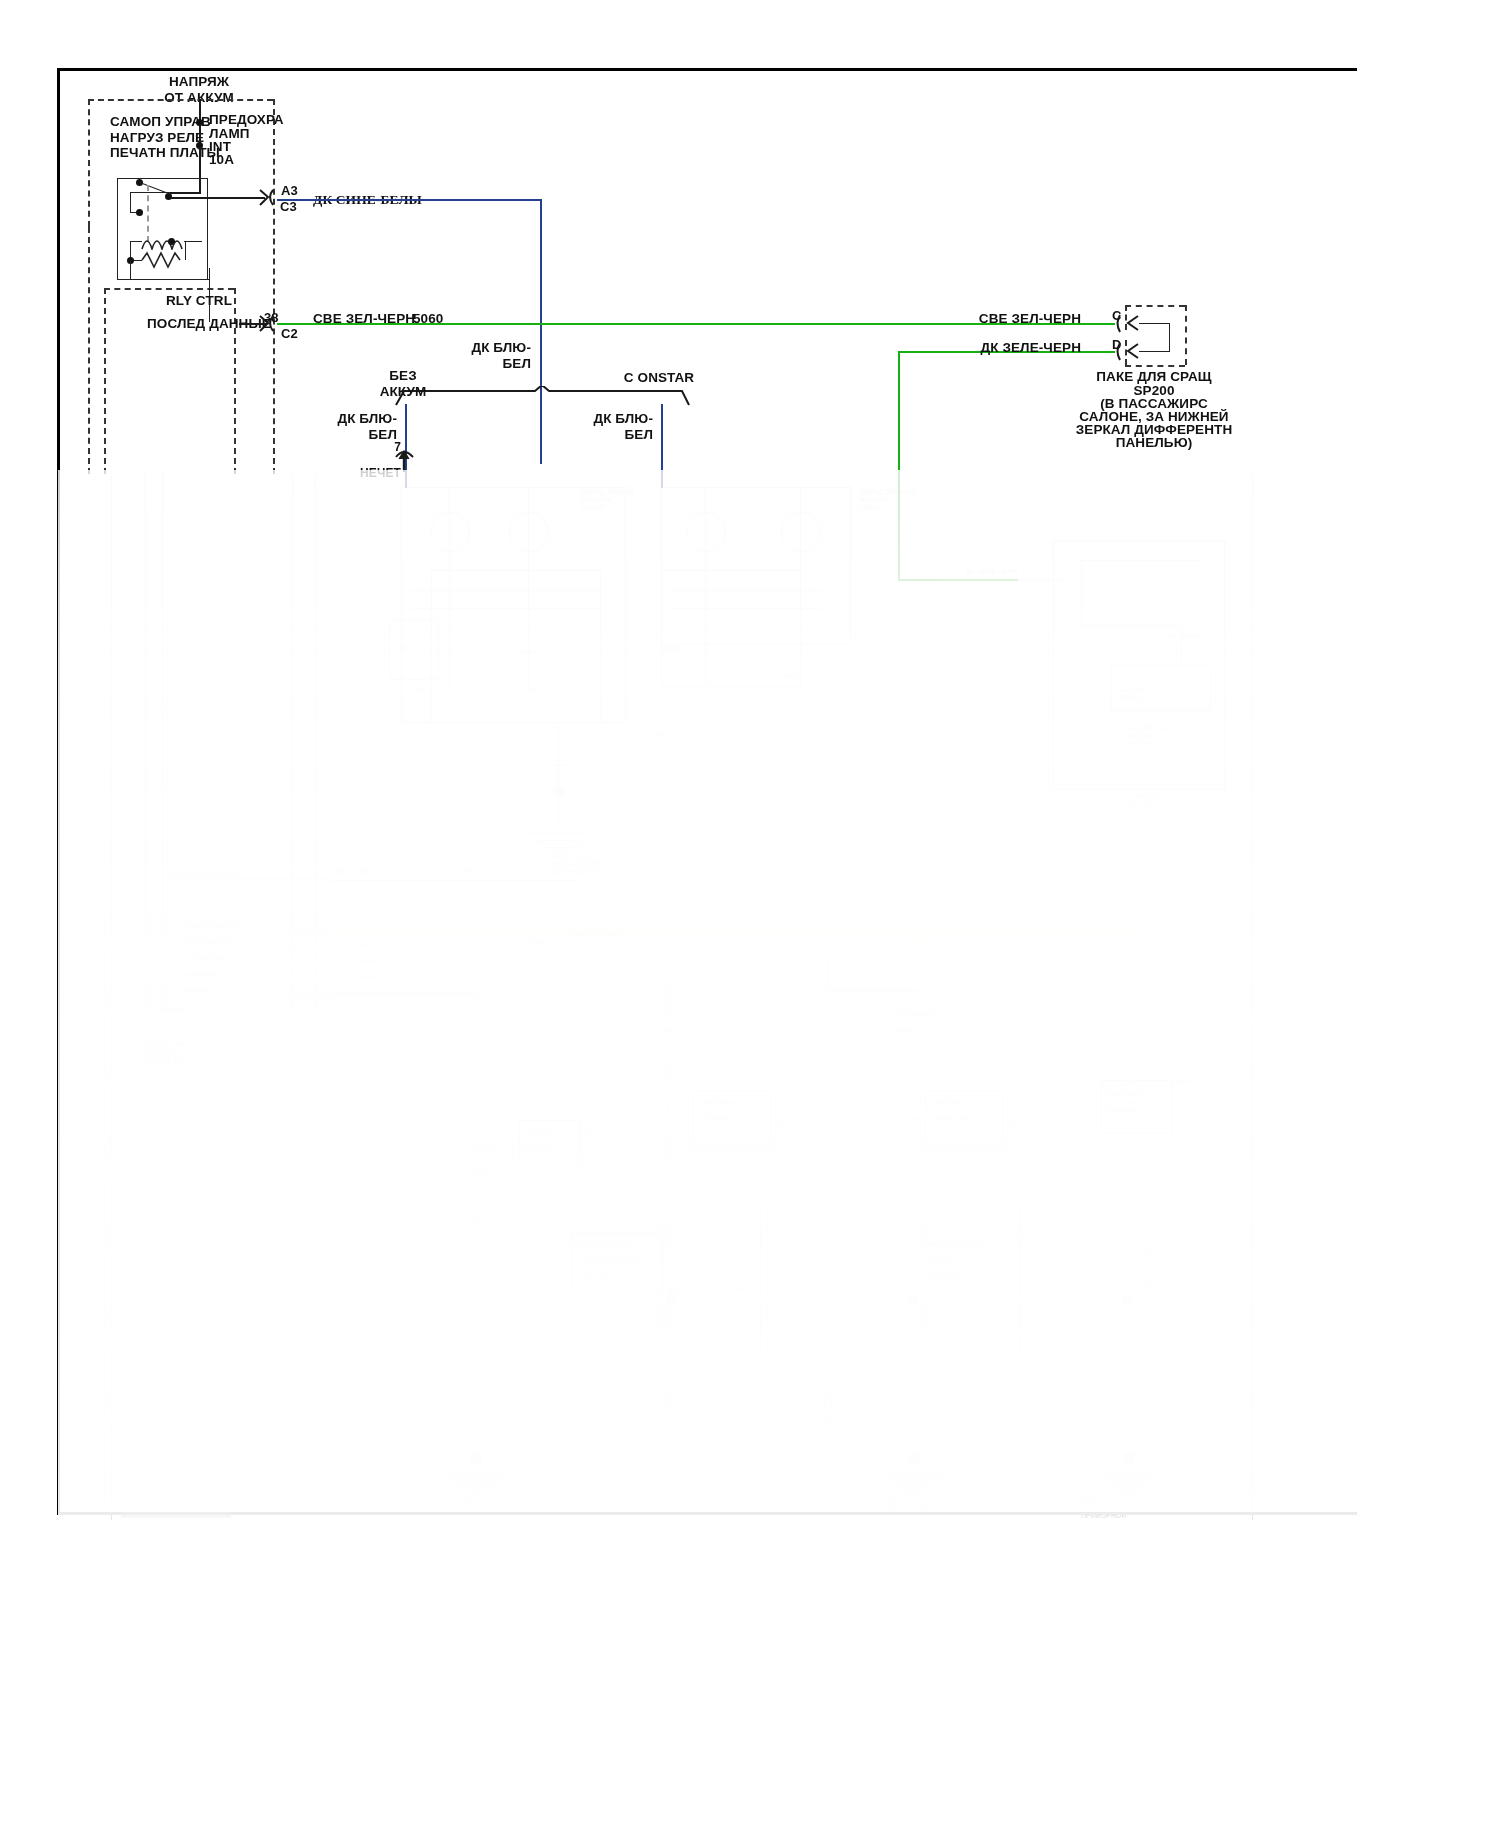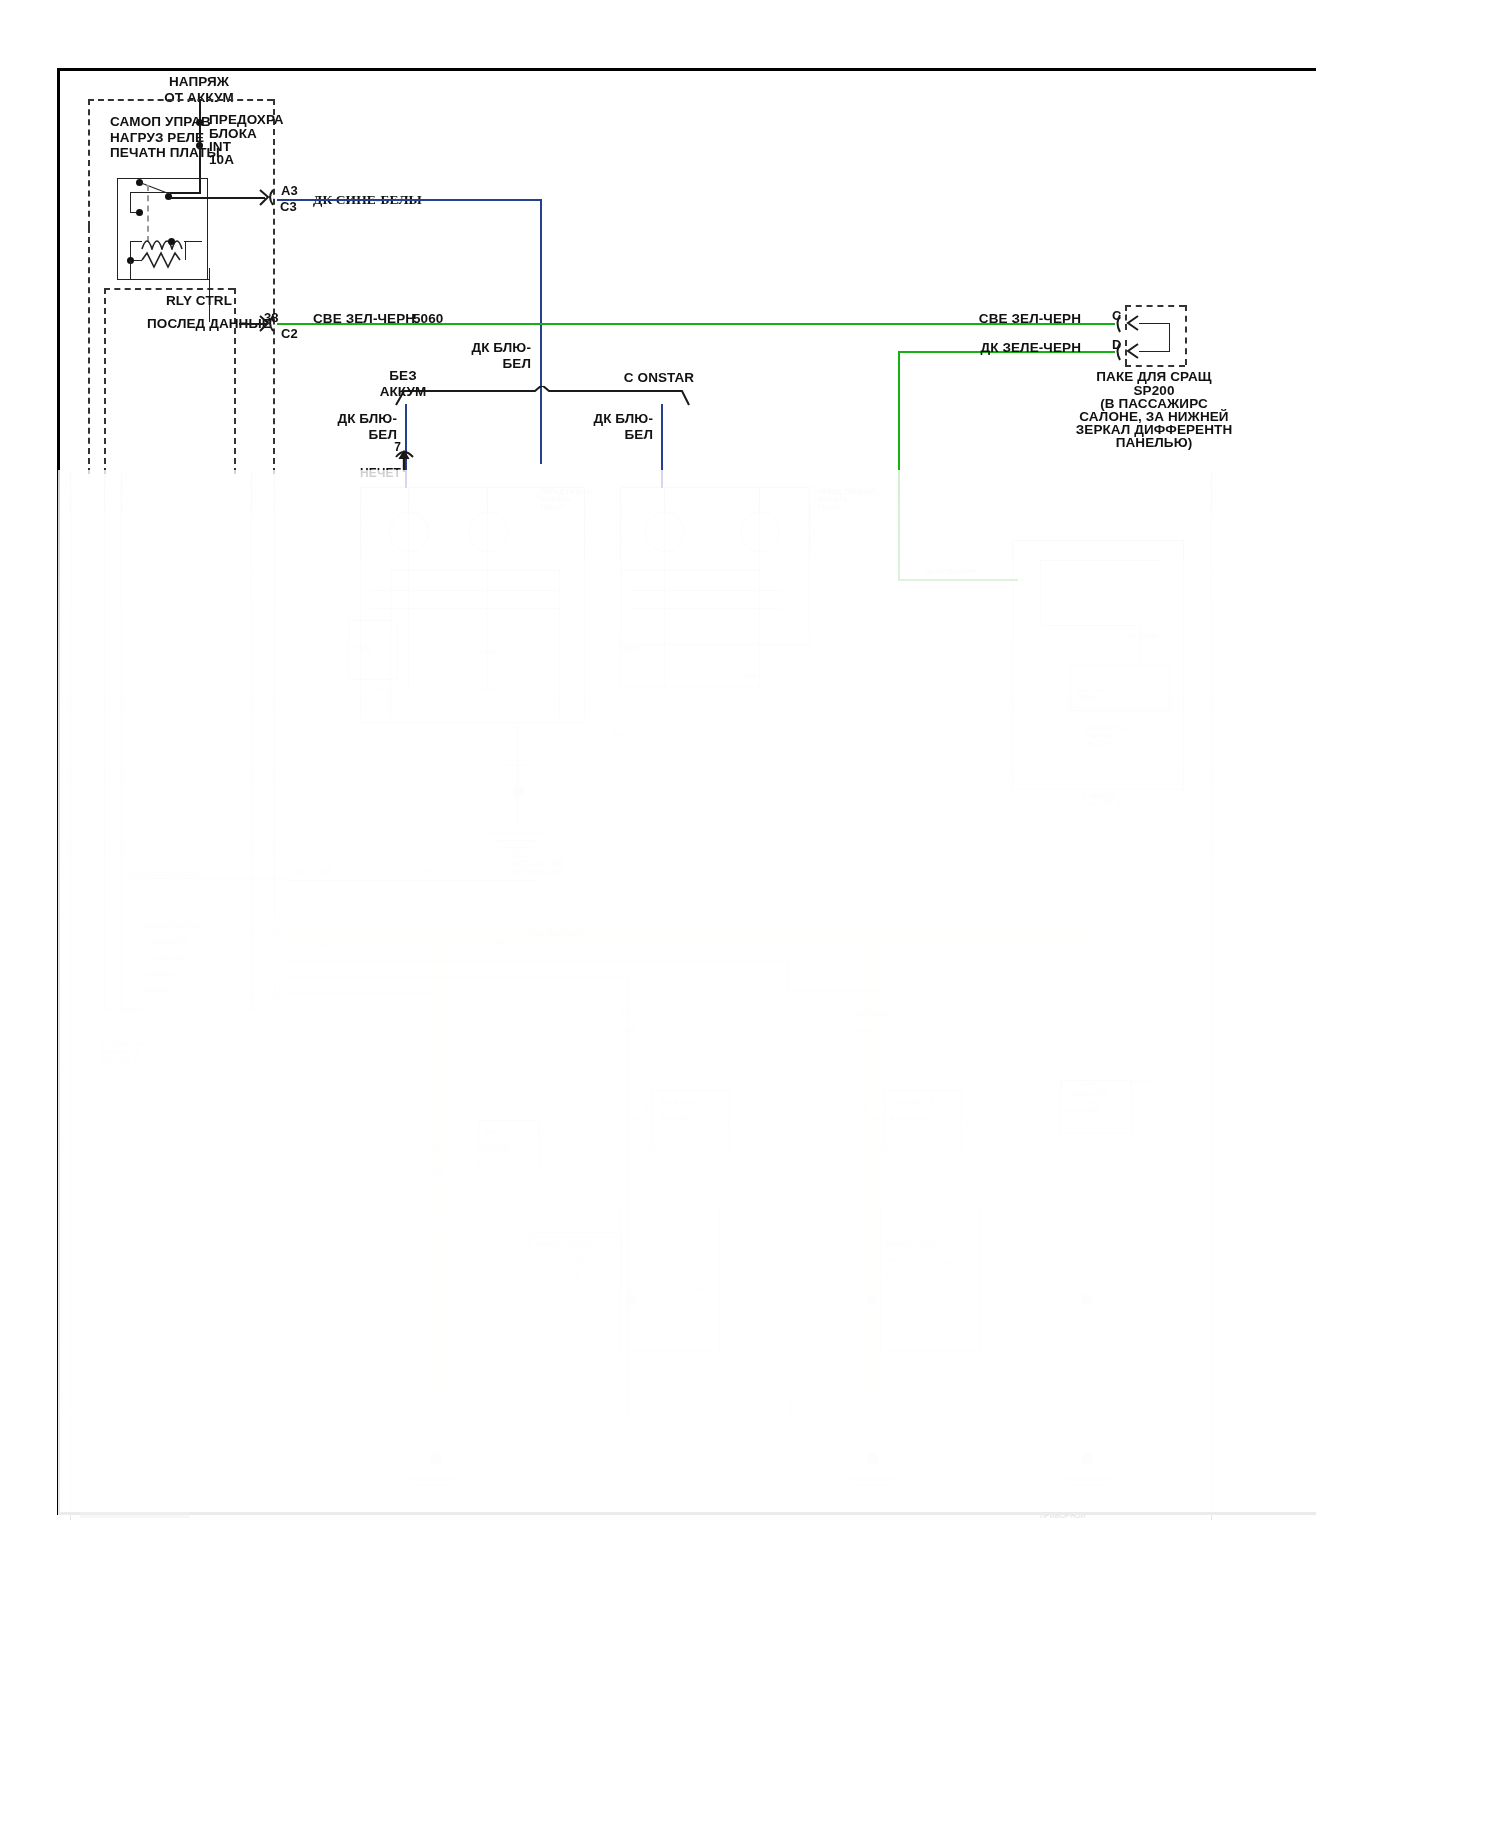--- a/index.html
+++ b/index.html
@@ -1,17 +1,17 @@
 <!DOCTYPE html>
 <html><head>
 <meta charset="utf-8">
 <style>
   html,body{margin:0;padding:0;background:#ffffff;}
   body{font-family:"Liberation Sans","DejaVu Sans",sans-serif;}
-  #page{position:relative;width:1316px;height:1828px;background:#ffffff;overflow:hidden;}
+  #page{position:relative;width:1316px;height:1828px;background:#ffffff;overflow:hidden;padding-left:41px;}
 
   
   #sheet-border{position:absolute;left:57px;top:68px;width:1384px;height:1447px;
       border:3px solid #000;box-sizing:border-box;}
 
   .txt{position:absolute;white-space:pre;color:#111;font-size:13.5px;line-height:15.5px;
        letter-spacing:.1px;font-weight:700;}
   .ctr{text-align:center;transform:translateX(-50%);}
   .rgt{text-align:right;transform:translateX(-100%);}
 
@@ -70,21 +70,21 @@
 ПЕЧАТН ПЛАТЫ</div>
 
   <div class="v" style="left:199px;top:99px;height:23px;"></div>
   <div class="dot" style="left:196px;top:119px;"></div>
   <div class="v" style="left:199px;top:125px;height:19px;border-left-style:solid;"></div>
   <div class="dot" style="left:196px;top:142px;"></div>
   <div class="v" style="left:199px;top:147px;height:45px;"></div>
   <div class="h" style="left:170px;top:192px;width:31px;"></div>
 
   <div class="txt" style="left:209px;top:112px;">ПРЕДОХРА</div>
-  <div class="txt" style="left:209px;top:126px;">БЛОКА</div>
+  <div class="txt" style="left:209px;top:126px;">ЛАМП</div>
   <div class="txt" style="left:209px;top:139px;">INT</div>
   <div class="txt" style="left:209px;top:152px;">10A</div>
 
   <div class="hthin" style="left:117px;top:178px;width:90px;"></div>
   <div class="vthin" style="left:117px;top:178px;height:101px;"></div>
   <div class="vthin" style="left:207px;top:178px;height:101px;"></div>
   <div class="hthin" style="left:117px;top:279px;width:90px;"></div>
 
   <div class="hthin" style="left:130px;top:192px;width:40px;"></div>
   <div class="vthin" style="left:130px;top:192px;height:20px;"></div>

